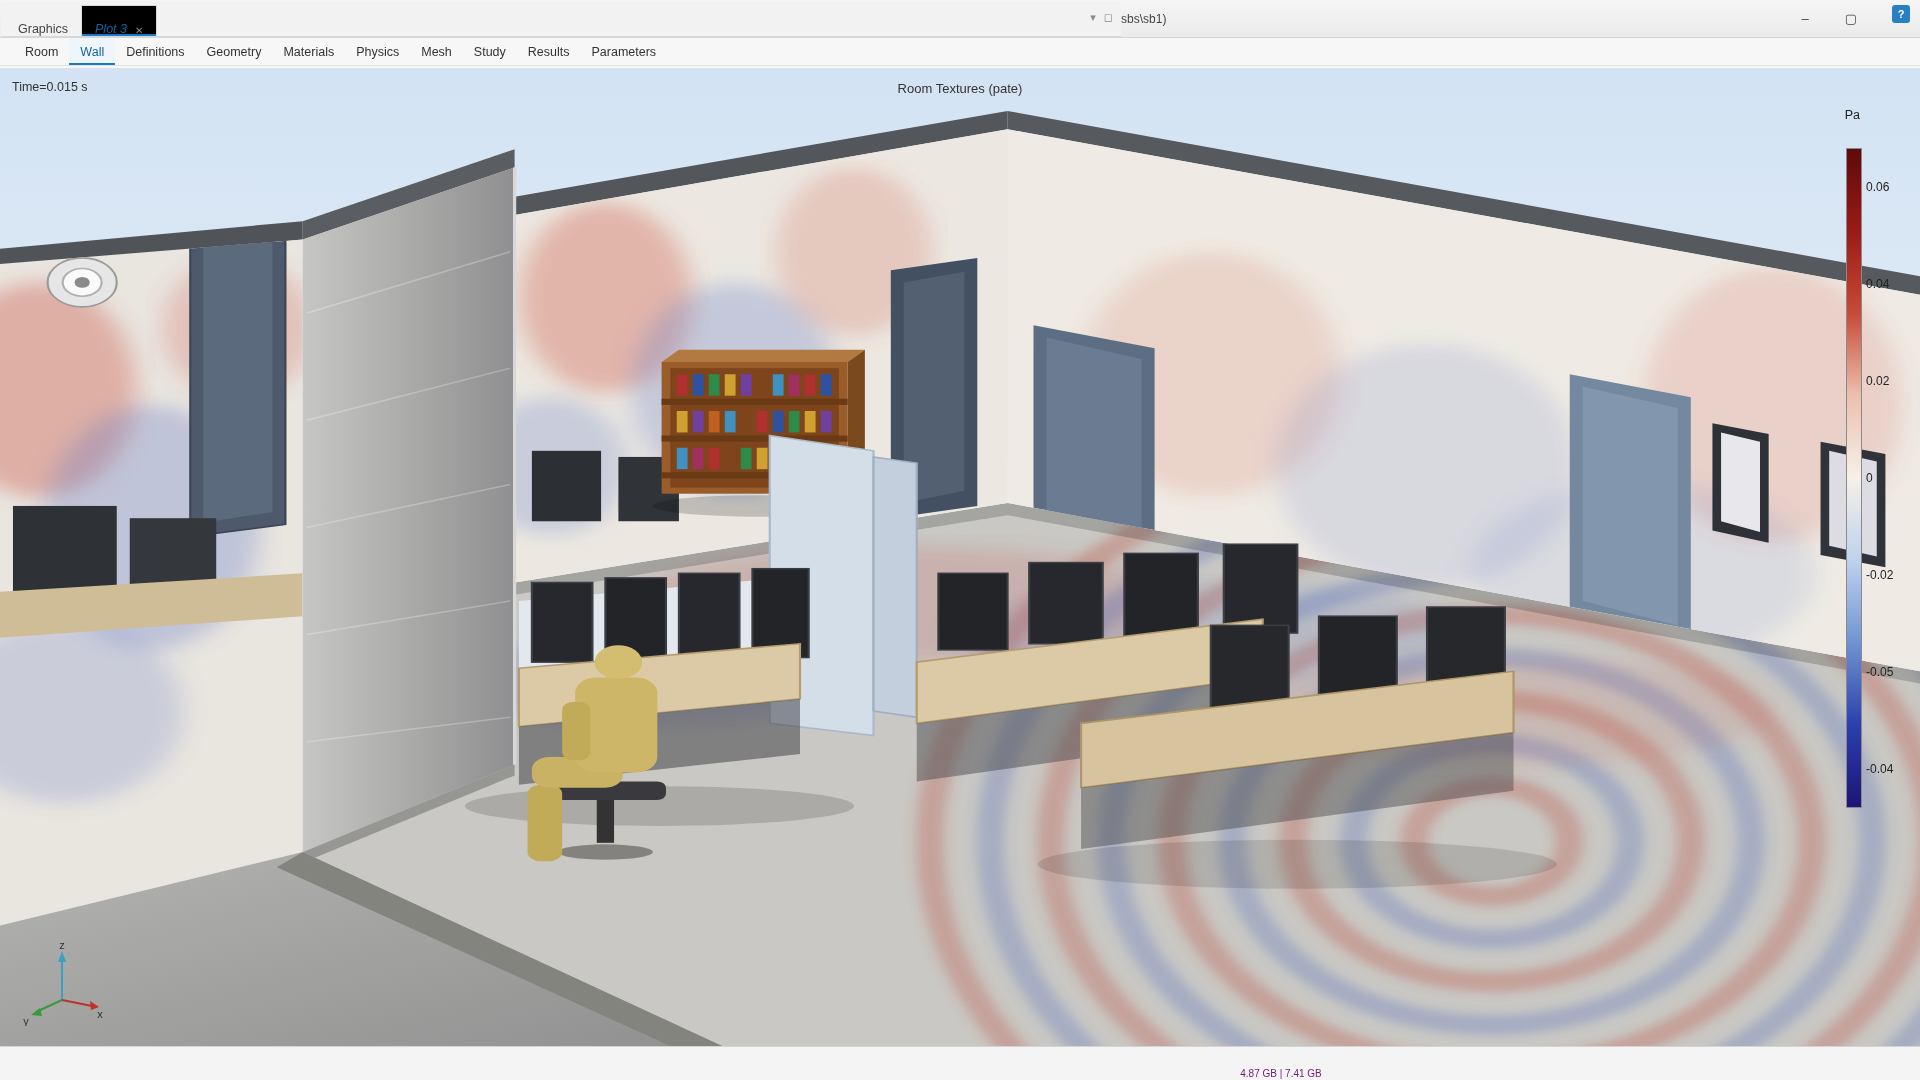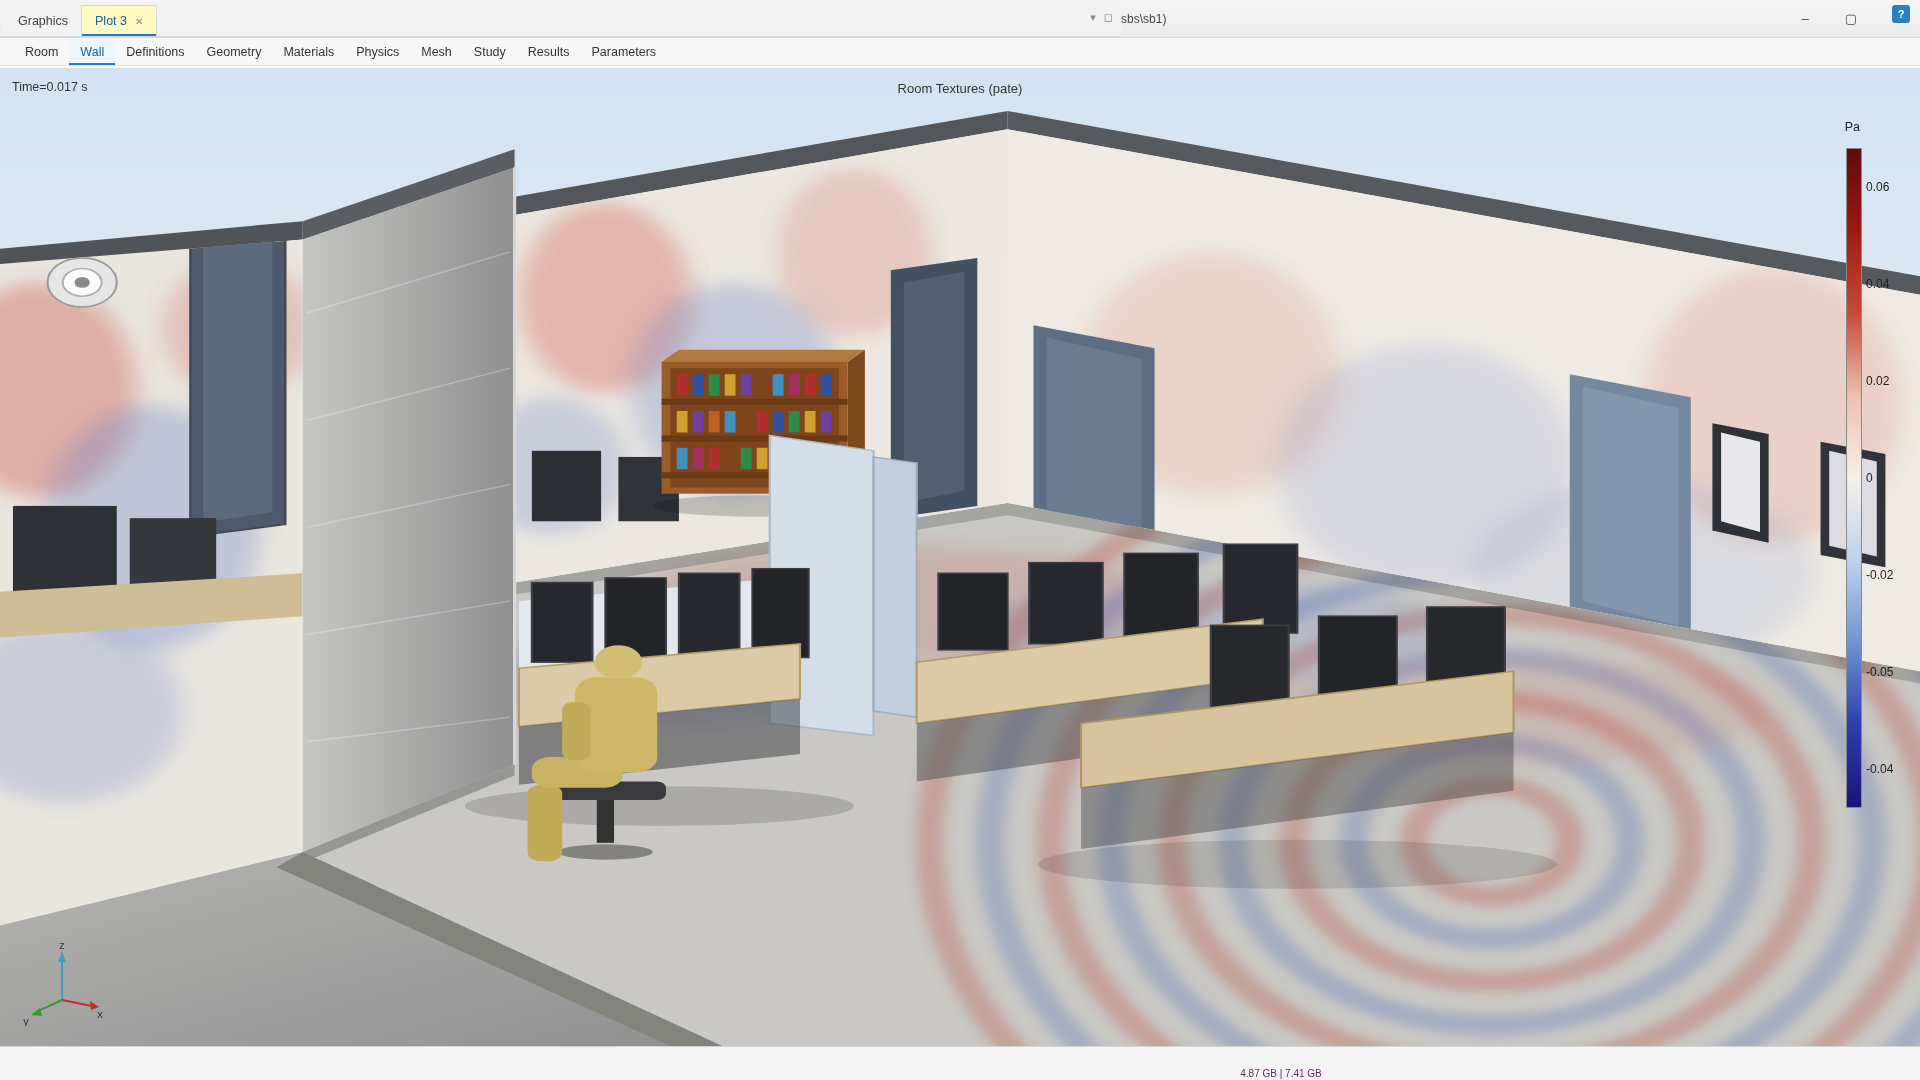--- a/index.html
+++ b/index.html
@@ -73,31 +73,31 @@
 .section-desc{font-size:12px;color:#333;line-height:15px;margin-bottom:8px;max-width:330px;}
 .check-row{display:flex;align-items:center;gap:7px;height:22px;font-size:12px;color:#222;}
 .checkbox{width:13px;height:13px;border:1px solid #8a9aaa;background:#fff;display:flex;align-items:center;justify-content:center;font-size:11px;color:#1a5fa8;line-height:1;flex:none;}
 
 #plot2{top:667px;left:0;width:798px;height:379px;}
 #plot2-svg{position:absolute;top:54px;left:0;width:798px;height:325px;}
 #plot2-quick{position:absolute;right:12px;top:60px;width:18px;height:18px;border-radius:4px;background:#3a7ac8;color:#fff;font-size:11px;display:flex;align-items:center;justify-content:center;}
 
 #graphics{top:164px;left:798px;width:1122px;height:882px;background:#f2f2f2;border:1px solid #c9c9c9;}
 #gfx-tabbar{height:36px;background:#f2f2f2;border-bottom:1px solid #d8d8d8;display:flex;align-items:flex-end;padding:0 4px;position:relative;}
-.gtab{height:31px;display:flex;align-items:center;padding:0 13px;font-size:12.5px;color:#444;gap:8px;}
-.gtab.active{background:#fef9c3;box-shadow:inset 0 -2px 0 #1a7ac8;color:#1464a0;border:1px solid #d8d8d8;border-bottom:none;}
+.gtab{height:31px;display:flex;align-items:flex-end;padding:0 13px;font-size:12.5px;color:#444;gap:8px;}
+.gtab.active{background:#000000;box-shadow:inset 0 -2px 0 #1a7ac8;color:#1464a0;border:1px solid #d8d8d8;border-bottom:none;font-style:italic;}
 .tab-close{font-size:10px;color:#888;}
 .tabbar-right{position:absolute;right:8px;top:10px;display:flex;gap:8px;color:#8a8a8a;font-size:11px;}
 #gfx-toolbar{height:32px;background:#f5f5f5;border-bottom:1px solid #e0e0e0;display:flex;align-items:center;padding:0 6px;gap:1px;}
 #gfx-view{position:absolute;top:68px;left:0;right:0;bottom:32px;overflow:hidden;background:#e6eff8;}
 #scene-svg{position:absolute;inset:0;width:100%;height:100%;}
 #time-label{position:absolute;left:12px;top:12px;font-size:12.5px;color:#333;}
 #plot3-title{position:absolute;top:13px;left:0;right:0;text-align:center;font-size:13px;color:#333;}
 #colorbar{position:absolute;right:58px;top:80px;width:16px;height:660px;border:1px solid #8a8a8a;}
-#colorbar-unit{position:absolute;right:60px;top:52px;font-size:12.5px;color:#222;margin-left:41px;}
+#colorbar-unit{position:absolute;right:60px;top:40px;font-size:12.5px;color:#222;margin-left:41px;}
 .cb-tick{position:absolute;right:8px;width:46px;font-size:12px;color:#222;text-align:left;}
 #triad{position:absolute;left:20px;bottom:22px;width:84px;height:84px;}
 #bottom-tabbar{position:absolute;left:0;right:0;bottom:0;height:32px;background:#f2f2f2;border-top:1px solid #d8d8d8;display:flex;align-items:stretch;padding:0 6px;position:absolute;}
 .btab{display:flex;align-items:center;gap:8px;padding:0 13px;font-size:12.5px;color:#444;}
 .btab.active{box-shadow:inset 0 -3px 0 #1a7ac8;color:#111;background:#fafafa;}
 
 #statusbar{position:absolute;top:1046px;left:0;width:1920px;height:34px;background:#f4f4f4;border-top:1px solid #d4d4d4;}
 #statusbar .mem{position:absolute;left:1281px;transform:translateX(-50%);top:21px;font-size:10px;color:#701a75;}
 </style>
 </head>
@@ -851,21 +851,21 @@
       <rect x="610" y="358" width="36" height="56" fill="#222428" stroke="#3a3c42"></rect>
       <rect x="660" y="352" width="36" height="58" fill="#26282c" stroke="#3c3e44"></rect>
       <polygon points="500,428 700,394 700,434 500,470" fill="#d7c49e" stroke="#ae9668"></polygon>
       <polygon points="500,470 700,434 700,472 500,510" fill="rgba(70,70,74,0.45)"></polygon>
       <ellipse cx="600" cy="520" rx="120" ry="16" fill="rgba(0,0,0,0.12)"></ellipse>
 
       <polygon points="0,560 140,512 336,640 0,640" fill="url(#extG)"></polygon>
       <polygon points="140,512 336,640 312,640 128,522" fill="#84847f"></polygon>
     </svg>
 
-    <div id="time-label">Time=0.017 s</div>
+    <div id="time-label">Time=0.015 s</div>
     <div id="plot3-title">Room Textures (pate)</div>
     <div id="colorbar-unit">Pa</div>
     <div id="colorbar" style="background: linear-gradient(rgb(94, 10, 10), rgb(156, 26, 22), rgb(200, 74, 56), rgb(236, 192, 174), rgb(246, 240, 233), rgb(190, 210, 236), rgb(112, 147, 210), rgb(43, 63, 174), rgb(28, 20, 120));"></div>
 
     <svg id="triad" viewBox="0 0 84 84">
       <line x1="42" y1="58" x2="42" y2="18" stroke="#3aa0c8" stroke-width="2"></line>
       <polygon points="38,20 46,20 42,9" fill="#3aa0c8"></polygon>
       <line x1="42" y1="58" x2="72" y2="64" stroke="#c03028" stroke-width="2"></line>
       <polygon points="70,59 71,68 79,65" fill="#c03028"></polygon>
       <line x1="42" y1="58" x2="16" y2="70" stroke="#3a9a3a" stroke-width="2"></line>

